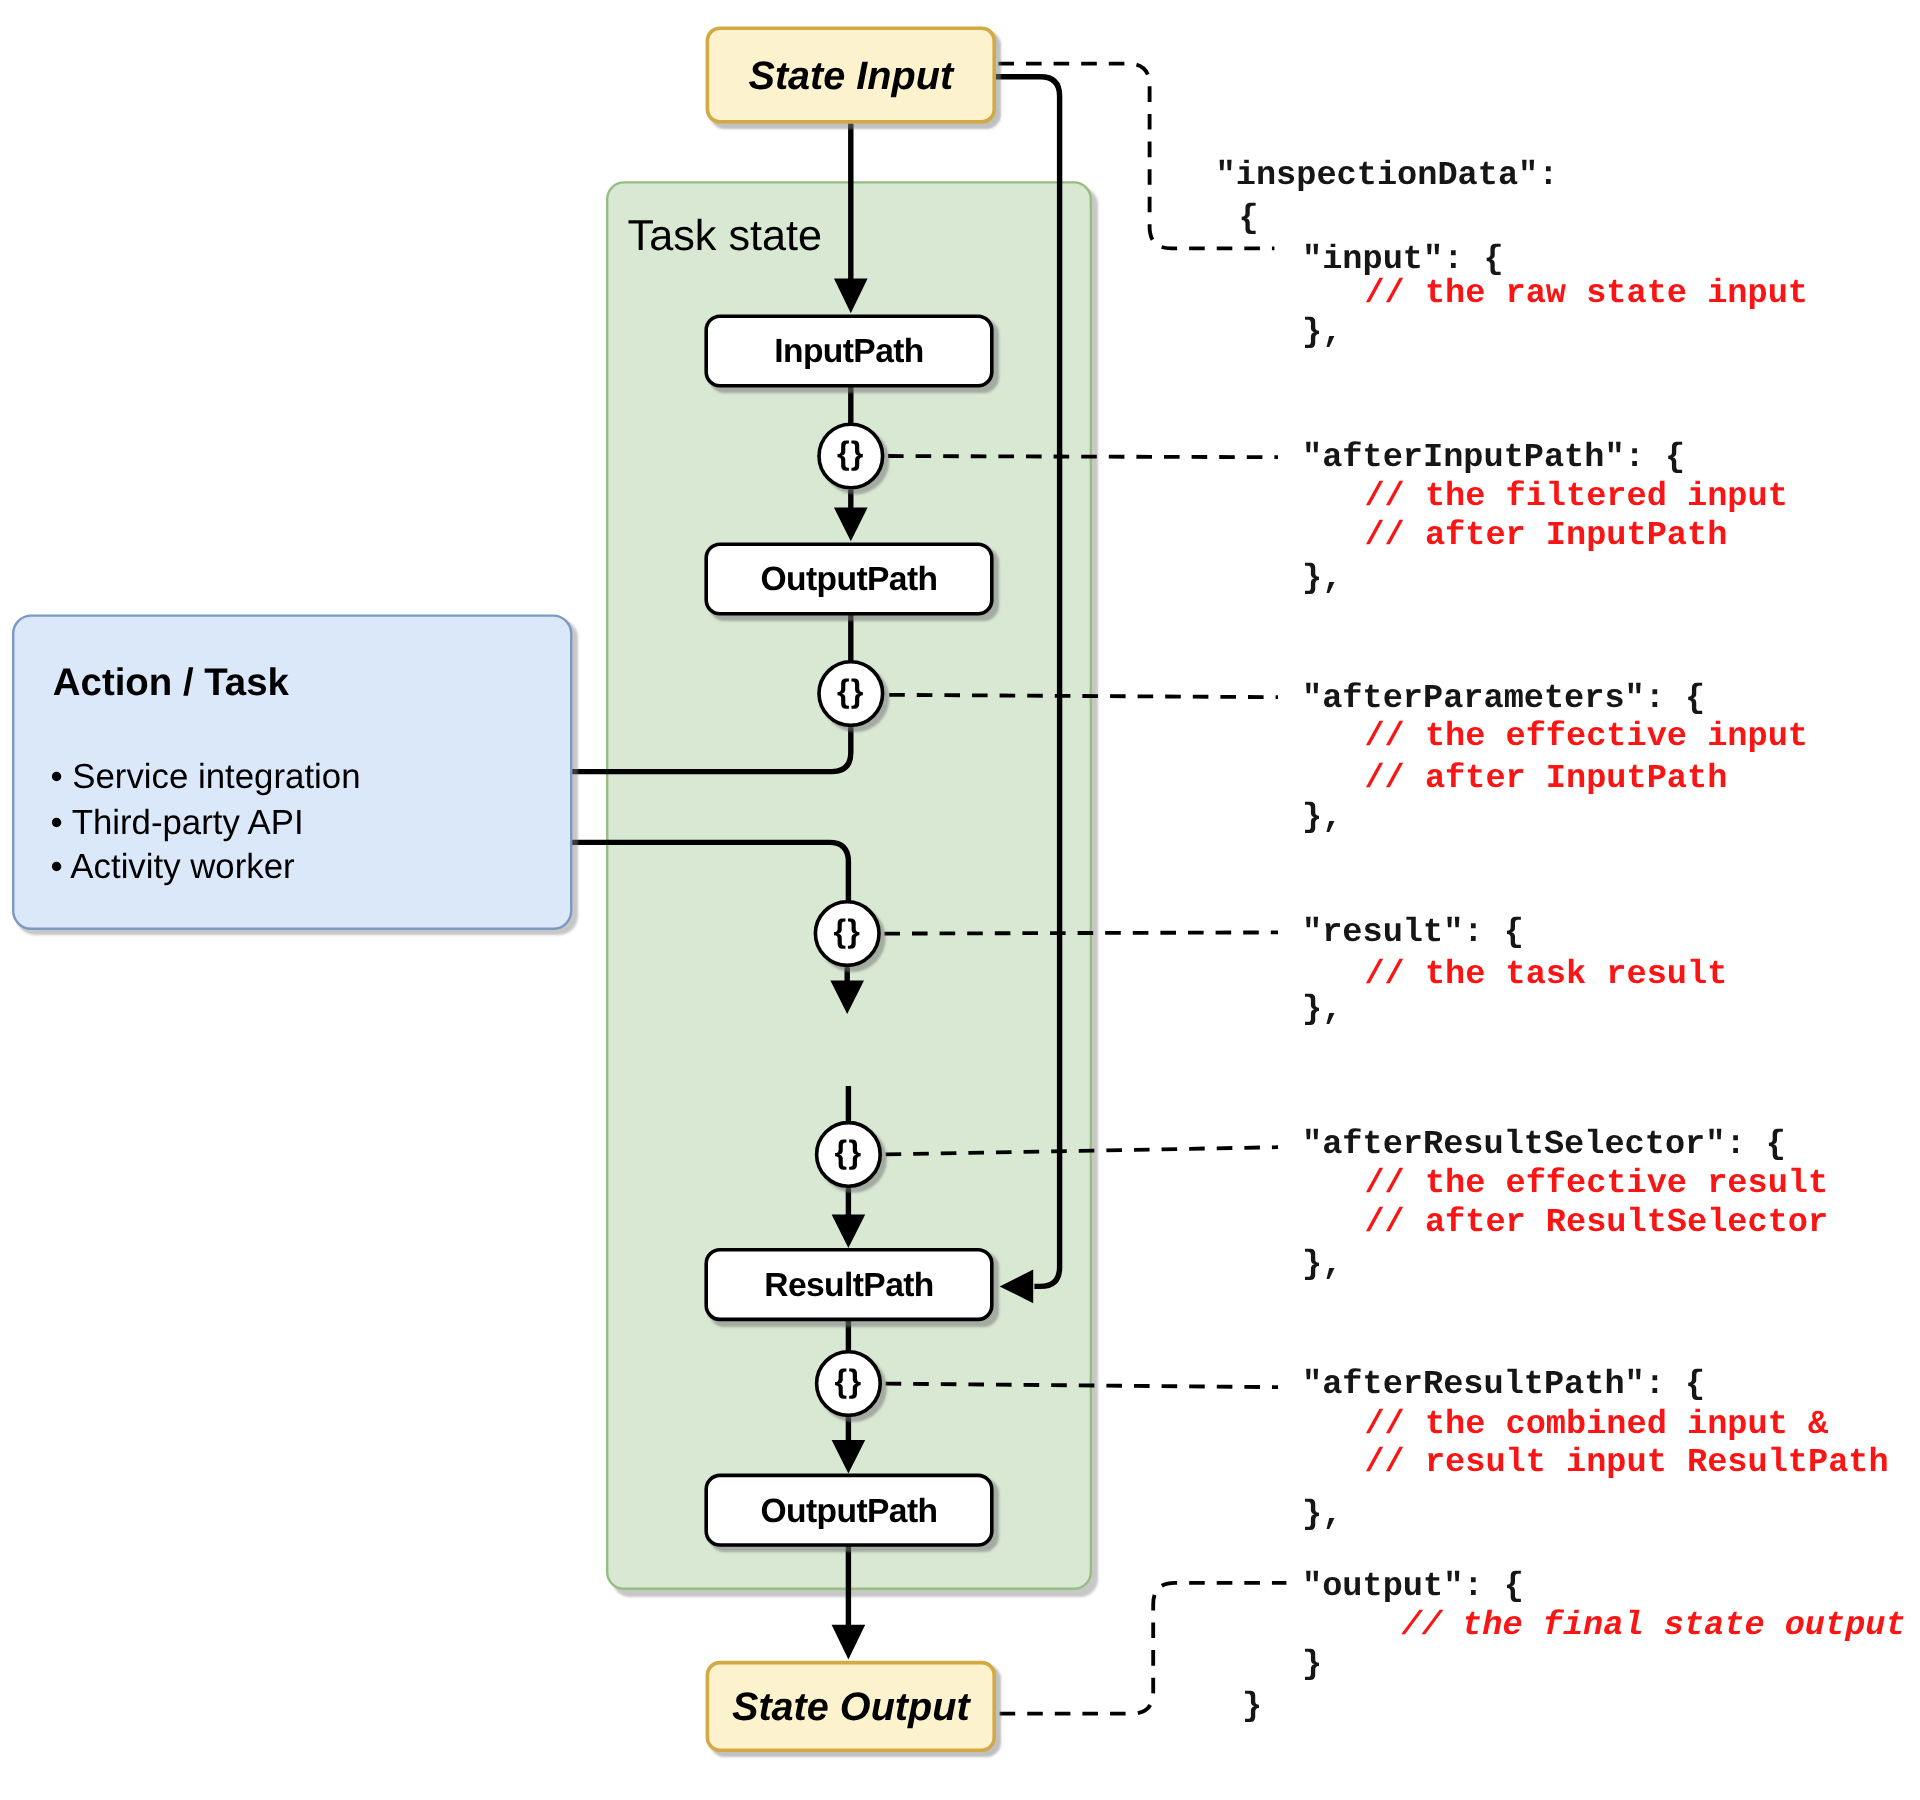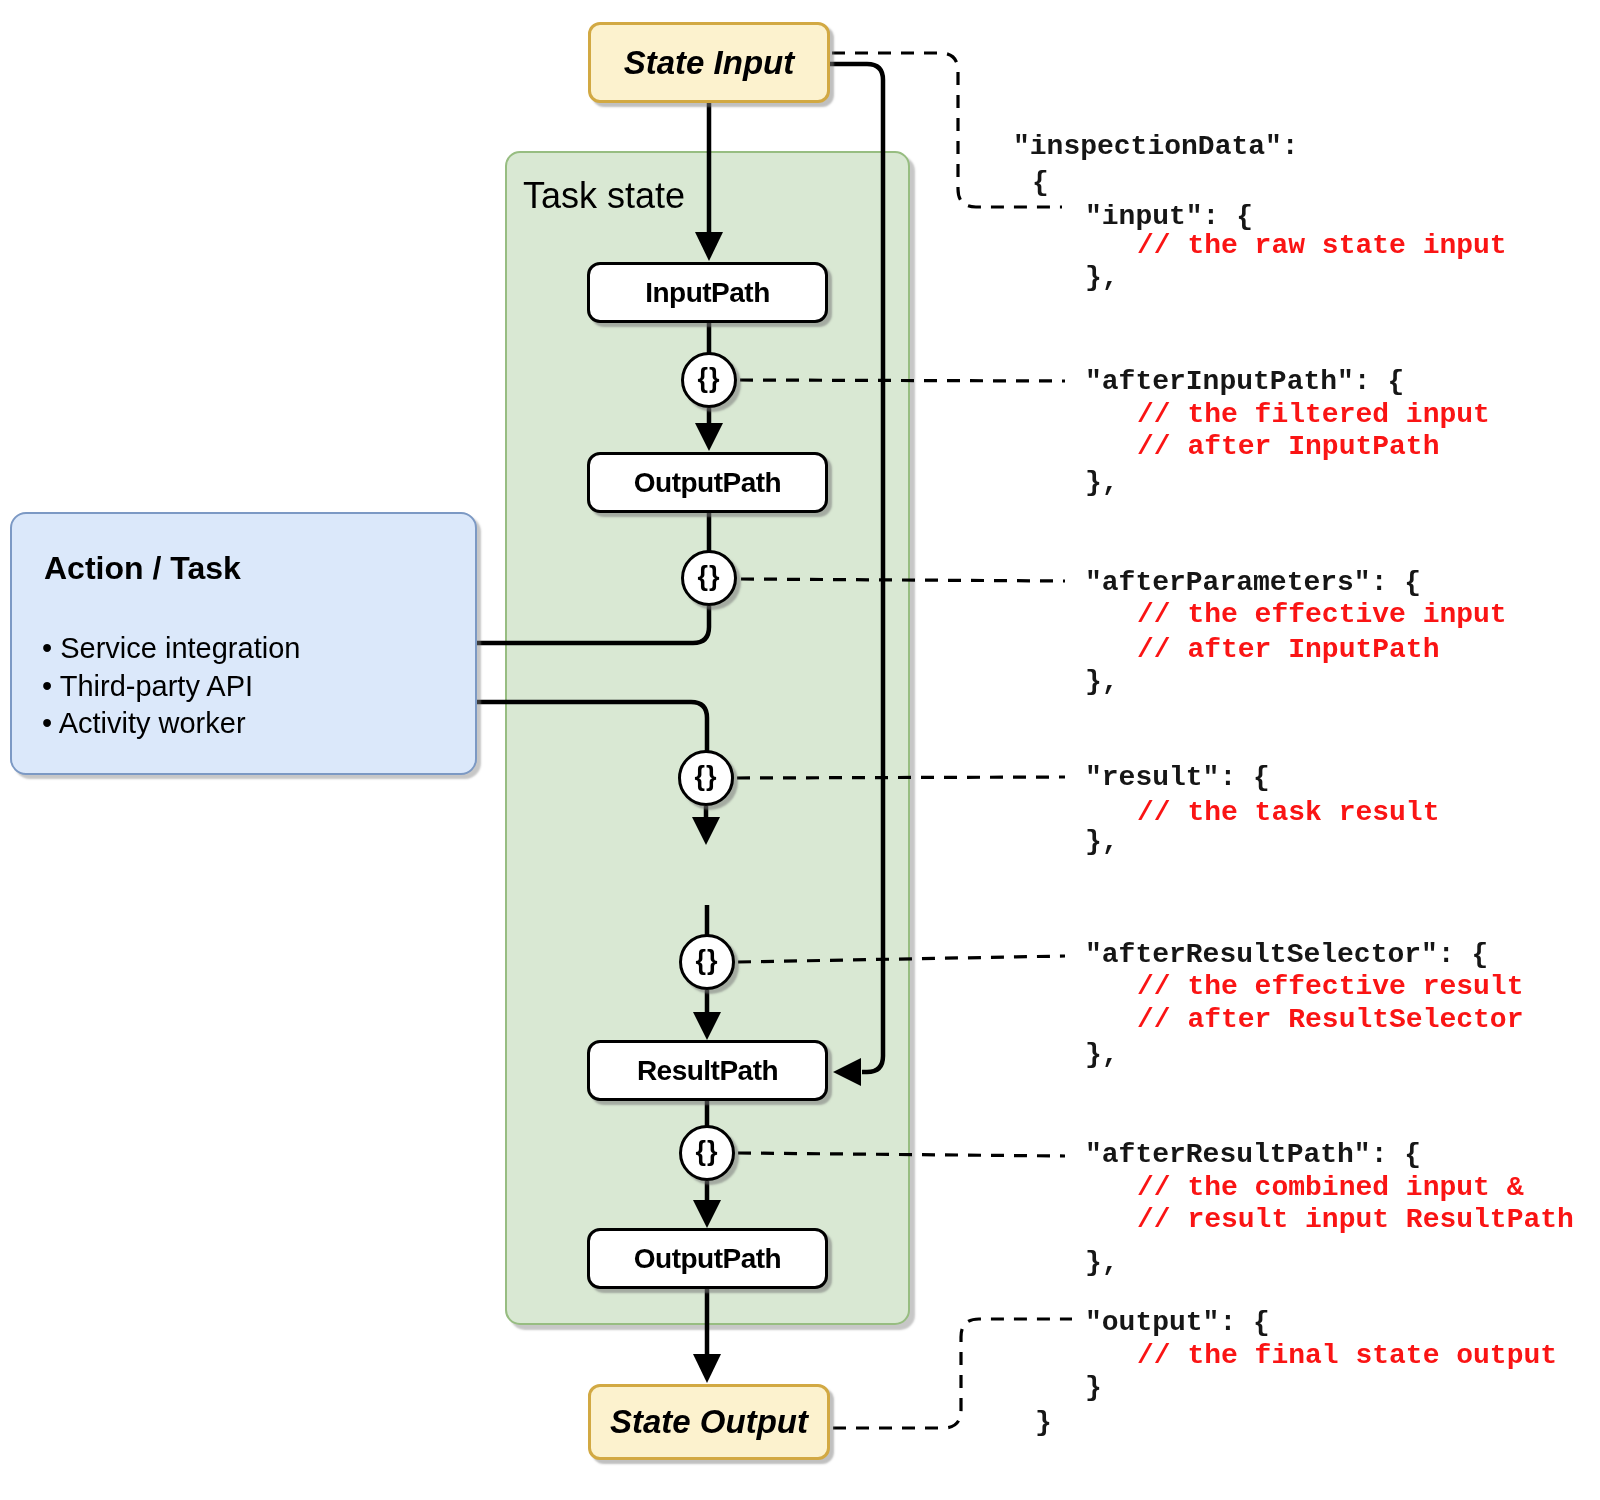--- a/index.html
+++ b/index.html
@@ -156,18 +156,18 @@
       <div class="code-line" style="left: 1085px; top: 827px;">},</div>
       <div class="code-line" style="left: 1085px; top: 940px;">"afterResultSelector": {</div>
       <div class="code-line red" style="left: 1137px; top: 972px;">// the effective result</div>
       <div class="code-line red" style="left: 1137px; top: 1005px;">// after ResultSelector</div>
       <div class="code-line" style="left: 1085px; top: 1040px;">},</div>
       <div class="code-line" style="left: 1085px; top: 1140px;">"afterResultPath": {</div>
       <div class="code-line red" style="left: 1137px; top: 1173px;">// the combined input &amp;</div>
       <div class="code-line red" style="left: 1137px; top: 1205px;">// result input ResultPath</div>
       <div class="code-line" style="left: 1085px; top: 1248px;">},</div>
       <div class="code-line" style="left: 1085px; top: 1308px;">"output": {</div>
-      <div class="code-line red" style="left: 1137px; top: 1341px;">// the final state output</div>
+      <div class="code-line red" style="left: 1168px; top: 1341px; font-style: italic;">// the final state output</div>
       <div class="code-line" style="left: 1085px; top: 1373px;">}</div>
       <div class="code-line" style="left: 1035px; top: 1408px;">}</div>
     </div>
 
 </div>
 
 </body></html>

